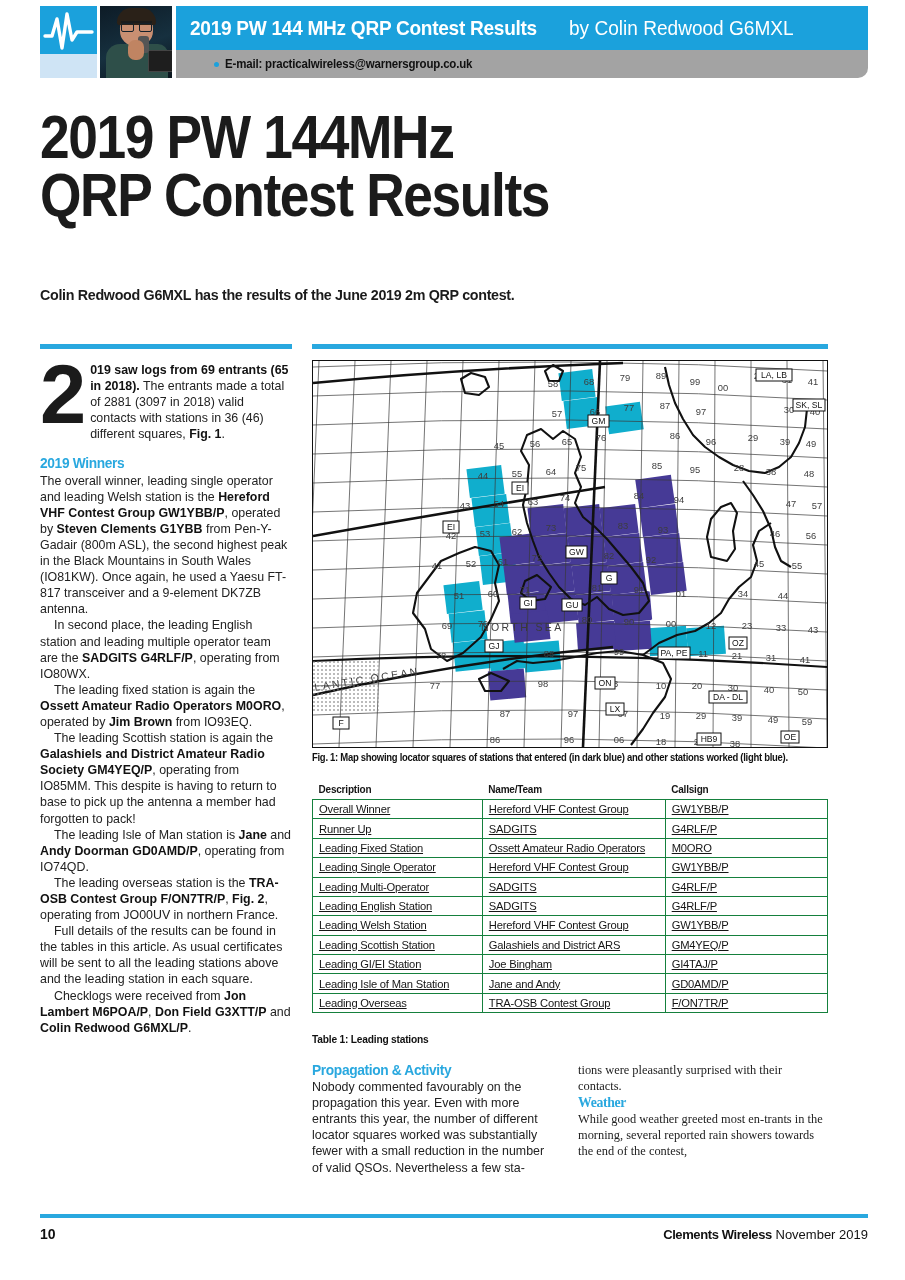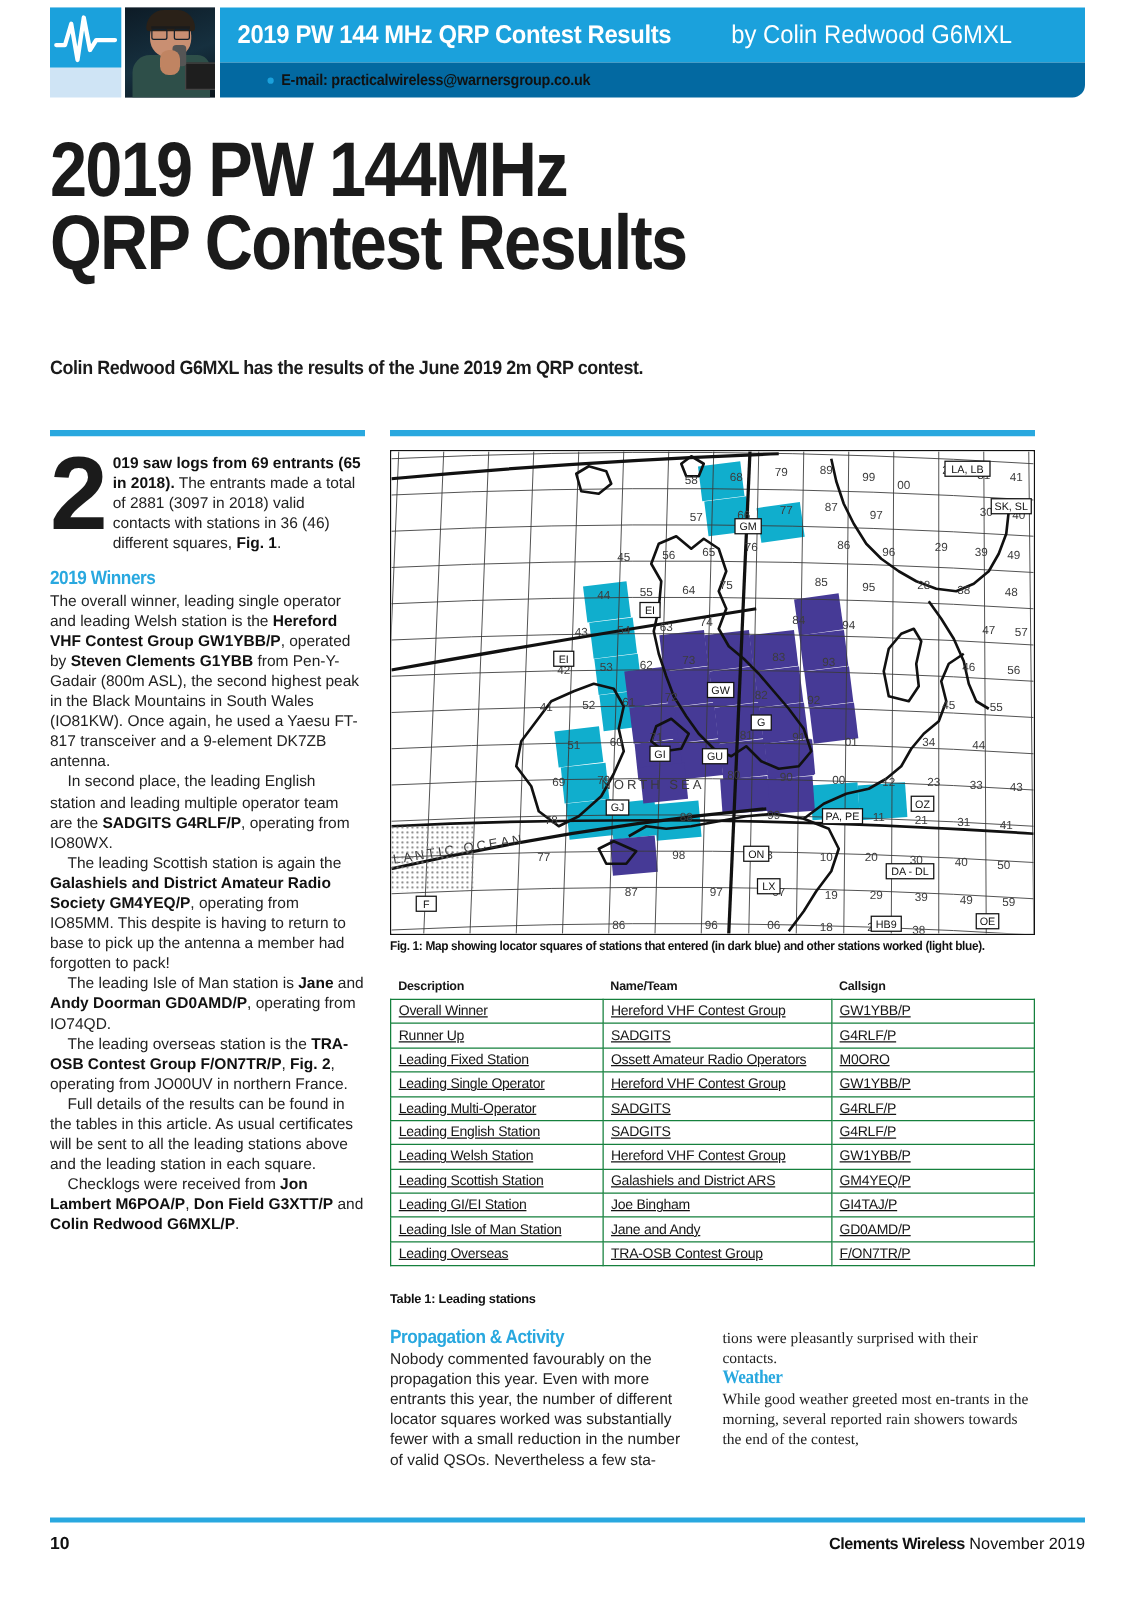--- a/index.html
+++ b/index.html
@@ -57,21 +57,20 @@
   .ap-radio{ position:absolute; left:48px; top:44px; width:24px; height:20px; background:#1e1e1e; border:1px solid #444; }
 
   .title-bar {
     position: absolute;
     left: 136px; top: 0;
     width: 692px; height: 44px;
     background: #1ba1dc;
     color: #ffffff;
     display: flex;
     align-items: center;
-    gap: 16px;
   }
   .title-bar .t-main {
     font-weight: bold;
     font-size: 20.5px;
     letter-spacing: -0.3px;
     margin-left: 14px;
     white-space: nowrap;
     font-stretch: condensed;
     transform: scaleX(0.93);
     transform-origin: left center;
@@ -81,21 +80,21 @@
     font-size: 20.5px;
     margin-left: 6px;
     white-space: nowrap;
     transform: scaleX(0.93);
     transform-origin: left center;
   }
   .email-bar {
     position: absolute;
     left: 136px; top: 44px;
     width: 692px; height: 28px;
-    background: #0369a1;
+    background: #a3a3a3;
     border-radius: 0 0 10px 0;
     display: flex;
     align-items: center;
   }
   .email-bullet {
     width: 5px; height: 5px; border-radius: 50%;
     background: #1ba1dc;
     margin-left: 38px; margin-right: 6px;
   }
   .email-text {
@@ -297,20 +296,21 @@
   <p class="noind">
     <span class="dropcap">2</span><b>019 saw logs from 69 entrants (65 in 2018).</b><span> The entrants made a total of 2881 (3097 in 2018) valid contacts with stations in 36 (46) different squares, </span><b>Fig. 1</b><span>.</span>
   </p>
 
   <h3 class="sec">2019 Winners</h3>
 
   <p class="noind"><span>The overall winner, leading single operator and leading Welsh station is the </span><b>Hereford VHF Contest Group GW1YBB/P</b><span>, operated by </span><b>Steven Clements G1YBB</b><span> from Pen-Y-Gadair (800m ASL), the second highest peak in the Black Mountains in South Wales (IO81KW). Once again, he used a Yaesu FT-817 transceiver and a 9-element DK7ZB antenna.</span></p>
 
   <p><span>In second place, the leading English station and leading multiple operator team are the </span><b>SADGITS G4RLF/P</b><span>, operating from IO80WX.</span></p>
 
+  <p><span>The leading fixed station is again the </span><b>Ossett Amateur Radio Operators M0ORO</b><span>, operated by </span><b>Jim Brown</b><span> from IO93EQ.</span></p>
 
   <p><span>The leading Scottish station is again the </span><b>Galashiels and District Amateur Radio Society GM4YEQ/P</b><span>, operating from IO85MM. This despite is having to return to base to pick up the antenna a member had forgotten to pack!</span></p>
 
 
   <p><span>The leading Isle of Man station is </span><b>Jane</b><span> and </span><b>Andy Doorman GD0AMD/P</b><span>, operating from IO74QD.</span></p>
 
   <p><span>The leading overseas station is the </span><b>TRA-OSB Contest Group F/ON7TR/P</b><span>, </span><b>Fig. 2</b><span>, operating from JO00UV in northern France.</span></p>
 
   <p>Full details of the results can be found in the tables in this article. As usual certificates will be sent to all the leading stations above and the leading station in each square.</p>
 

